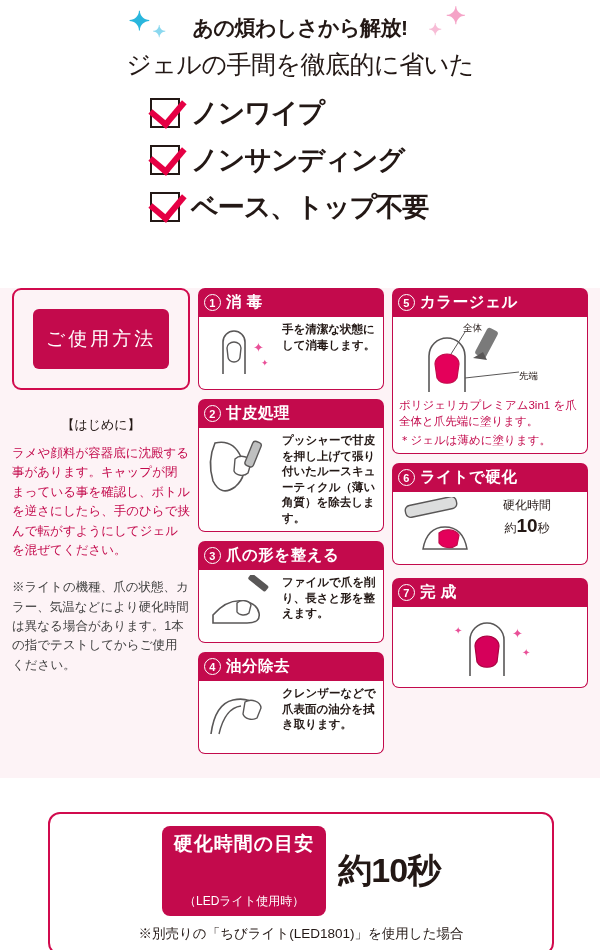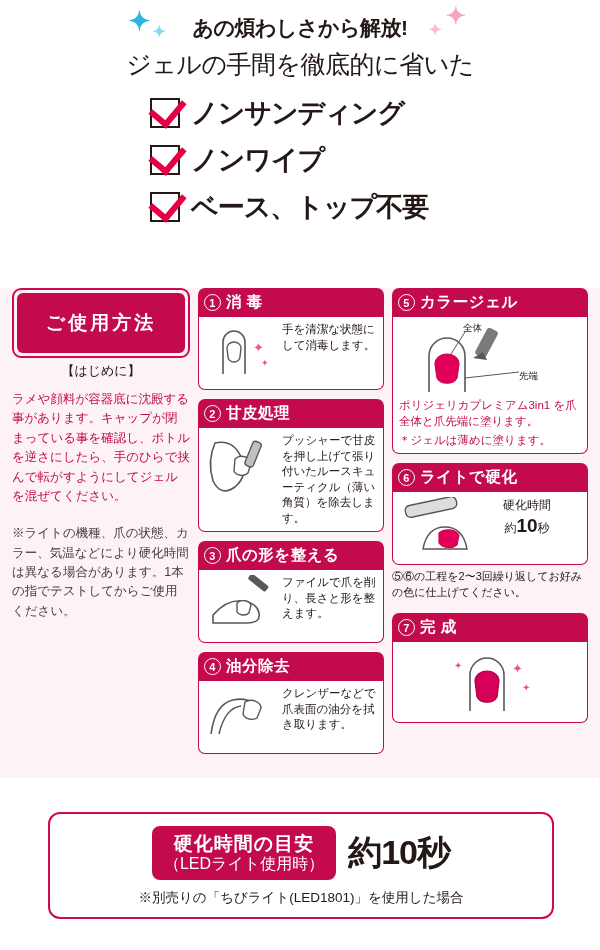--- a/index.html
+++ b/index.html
@@ -81,23 +81,22 @@
   }
   .col { display:flex; flex-direction:column; }
   .col-left { width:178px; }
   .col-mid { width:186px; }
   .col-right { width:196px; }
 
   
   .use-box {
     border:2px solid #d10a4d;
     border-radius:9px;
-    padding:3px;
-    margin-bottom:4px;
-    font-weight:bold;
+    padding:19px;
+    margin-bottom:26px;
   }
   .use-inner {
     background:#c30a4c;
     border-radius:6px;
     color:#fff;
     font-size:19px;
     text-align:center;
     padding:17px 0;
     letter-spacing:3px;
   }
@@ -147,20 +146,21 @@
     display:flex;
     padding:5px 6px;
     min-height:62px;
   }
   .card-art { width:74px; flex:0 0 auto; position:relative; }
   .card-text {
     font-size:11.5px;
     line-height:1.35;
     color:#231815;
     padding-left:3px;
+    font-weight:bold;
   }
 
   
   .callout-label {
     font-size:9.5px;
     color:#231815;
   }
   .pink-note {
     font-size:11.5px;
     line-height:1.4;
@@ -193,46 +193,46 @@
   }
   .footer-row { display:flex; align-items:center; justify-content:center; gap:12px; }
   .footer-pill {
     background:#c30a4c;
     color:#fff;
     border-radius:8px;
     padding:7px 12px;
     line-height:1.15;
   }
   .footer-pill .l1 { font-size:19px; font-weight:bold; letter-spacing:1px; }
-  .footer-pill .l2 { font-size:16px; }
+  .footer-pill .l2 { font-size:12px;margin-top:40px; }
   .footer-big { font-size:34px; font-weight:bold; letter-spacing:-1px; }
   .footer-note { font-size:13.5px; margin-top:9px;text-align:center; }
   .tint { background:#fdf3f6; }
 </style>
 </head>
 <body>
 
 <div class="header">
   <div class="head-line1">
     <span class="sparkle sp-l1">✦</span>
     <span class="sparkle sp-l2">✦</span>
     <span>あの煩わしさから解放!</span>
     <span class="sparkle sp-r1">✦</span>
     <span class="sparkle sp-r2">✦</span>
   </div>
   <div class="head-line2">ジェルの手間を徹底的に省いた</div>
 
   <div class="bullets">
     <div class="bullet">
       <span class="chk"></span>
-      <span class="bullet-label">ノンサンディング</span>
+      <span class="bullet-label">ノンワイプ</span>
     </div>
     <div class="bullet">
       <span class="chk"></span>
-      <span class="bullet-label">ノンワイプ</span>
+      <span class="bullet-label">ノンサンディング</span>
     </div>
     <div class="bullet">
       <span class="chk"></span>
       <span class="bullet-label">ベース、トップ不要</span>
     </div>
   </div>
 </div>
 
 <div class="mid tint">
   <div class="mid-grid">
@@ -355,21 +355,20 @@
               <rect x="6" y="4" width="52" height="12" rx="5" fill="#dcdddd" stroke="#595757" stroke-width="1.4" transform="rotate(-12 32 10)"></rect>
               <path d="M24 52 q4 -22 22 -22 q18 0 22 22 z" fill="#fff" stroke="#595757" stroke-width="1.4"></path>
               <path d="M40 36 a12 9 0 0 1 20 2 l-2 10 a11 8 0 0 1 -18 -2 z" fill="#e4005a" stroke="#c30a4c" stroke-width="1.2"></path>
             </svg>
           </div>
           <div class="cure-time">
             <span>硬化時間</span><br>
             <span>約</span><span class="cure-big">10</span><span>秒</span>
           </div>
         </div>
-        <div class="small-note">⑤⑥の工程を2〜3回繰り返してお好みの色に仕上げてください。</div>
       </div>
 
       <div class="card" style="margin-top:4px">
         <div class="card-title">
           <span class="num">7</span>
           <span>完 成</span>
         </div>
         <div class="card-body" style="justify-content:center;min-height:74px">
           <div>
             <svg width="120" height="66" viewBox="0 0 120 66">

